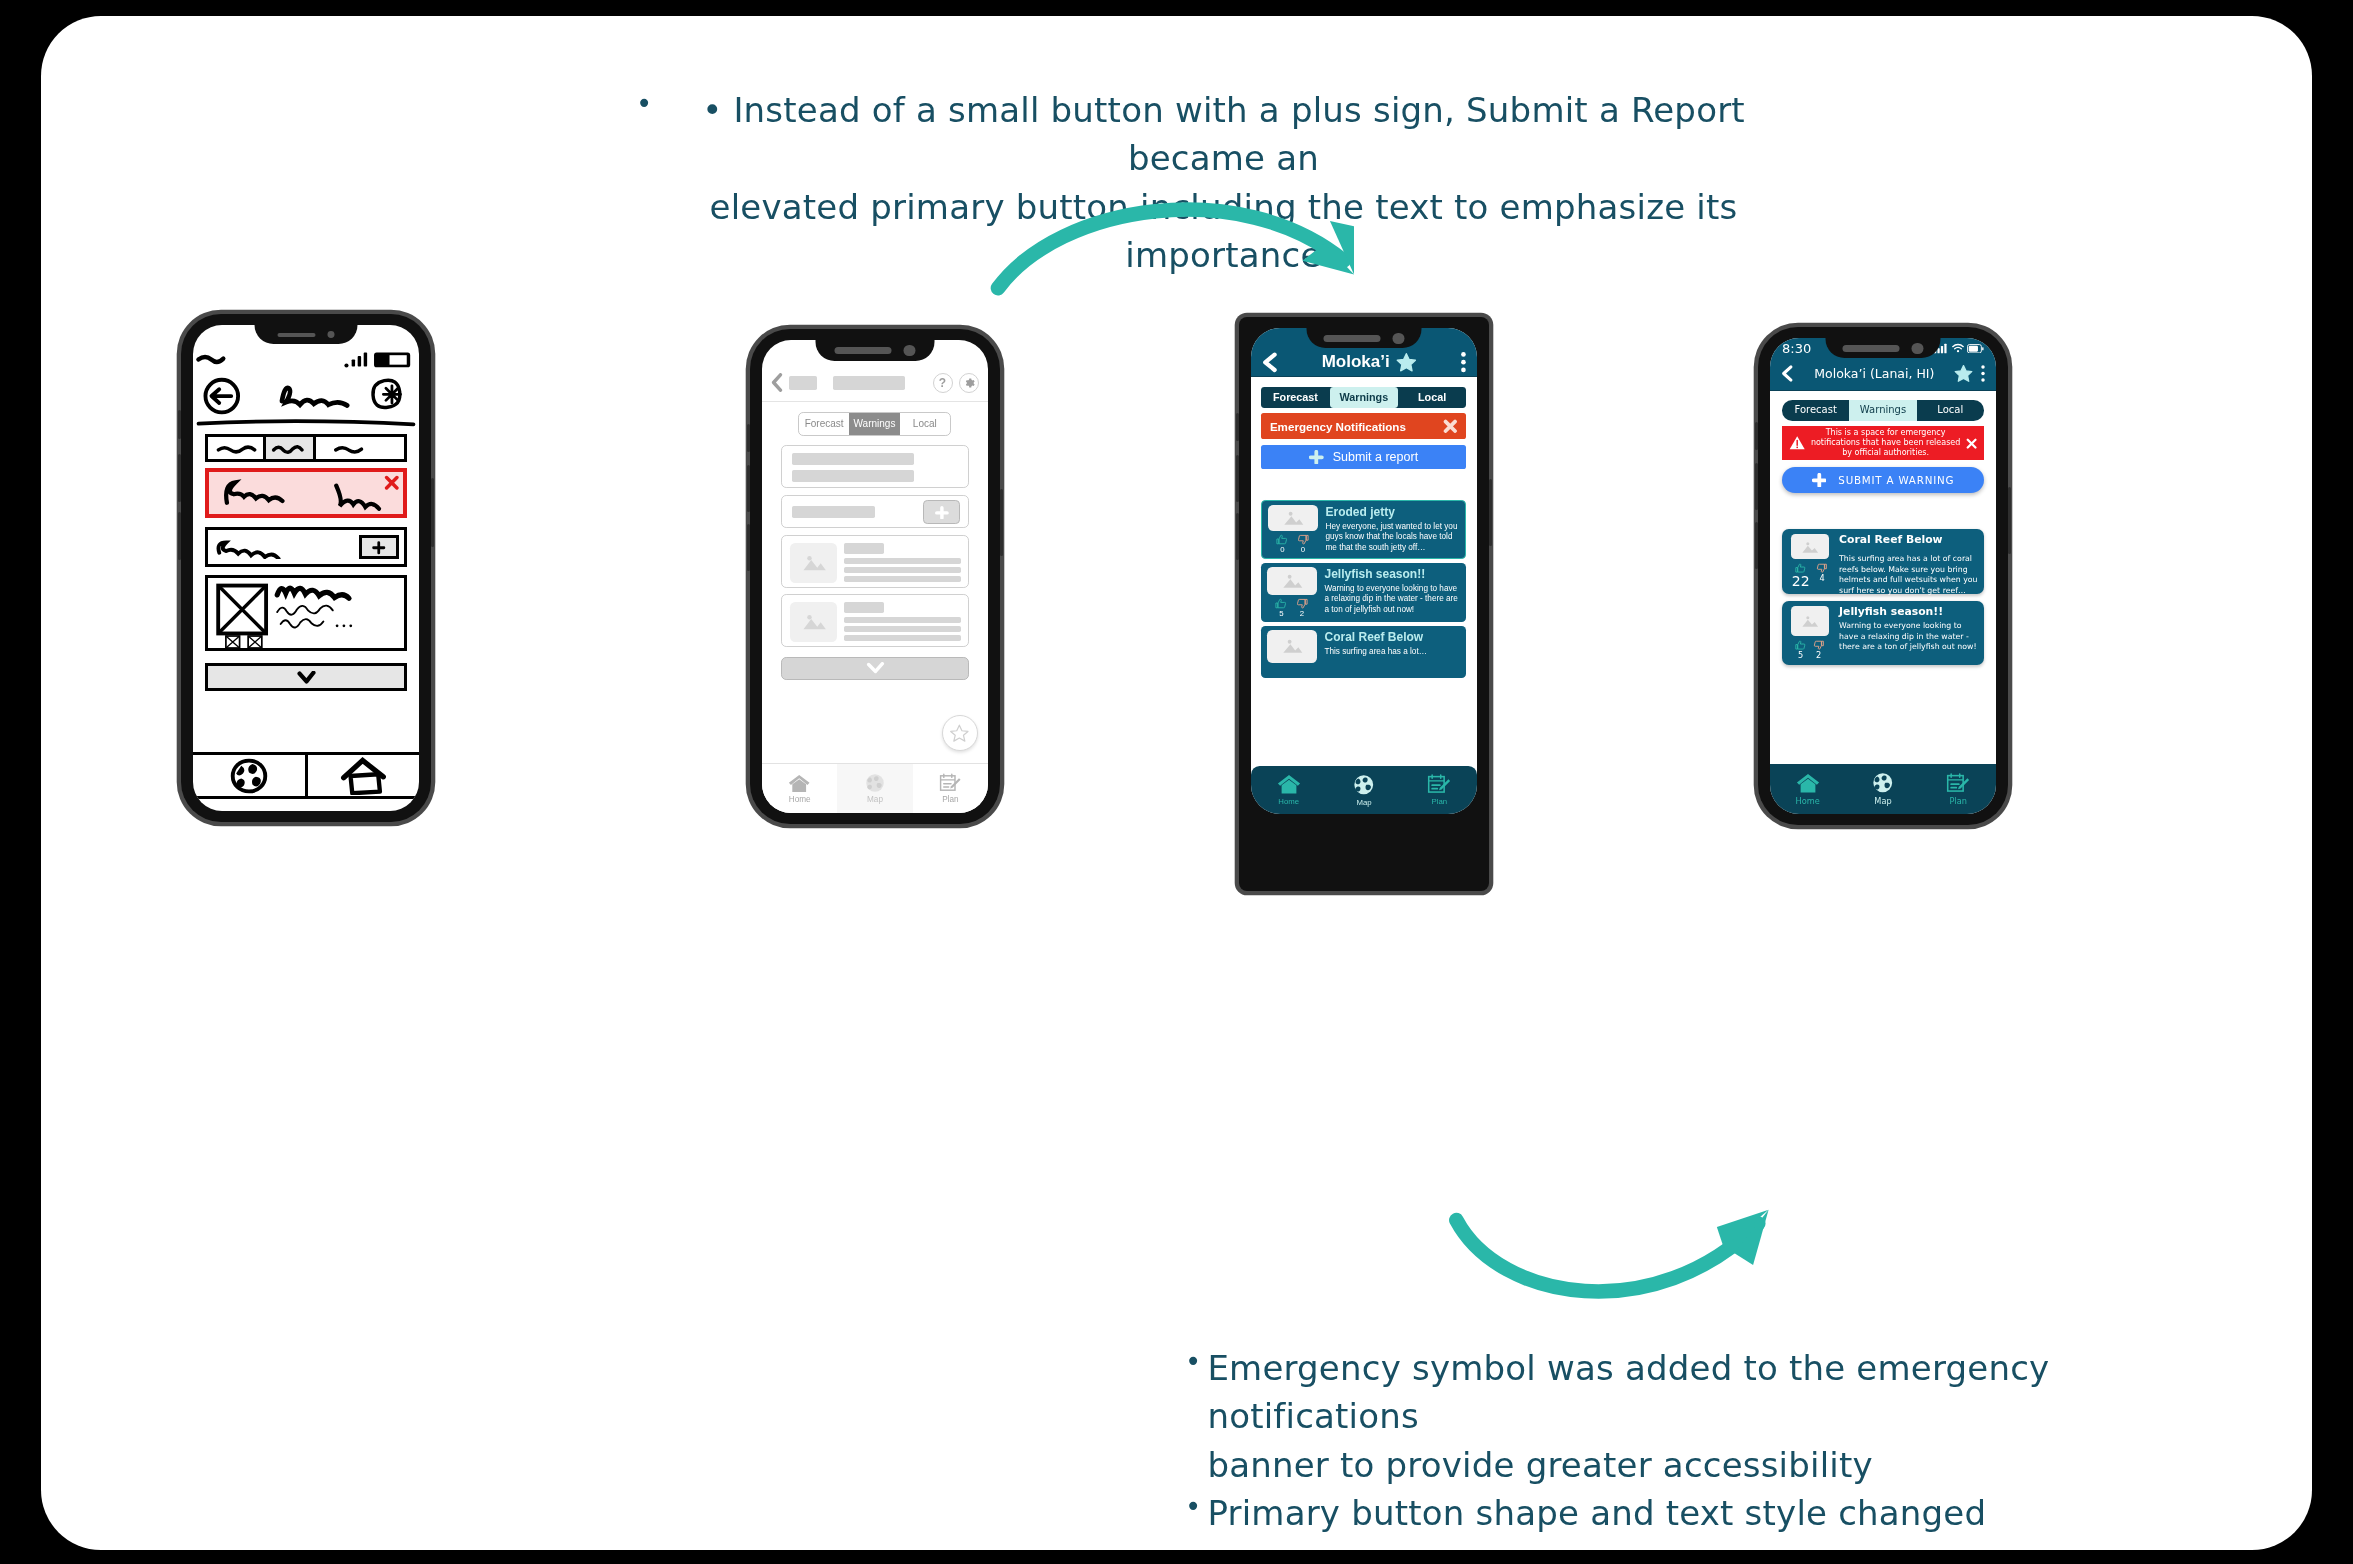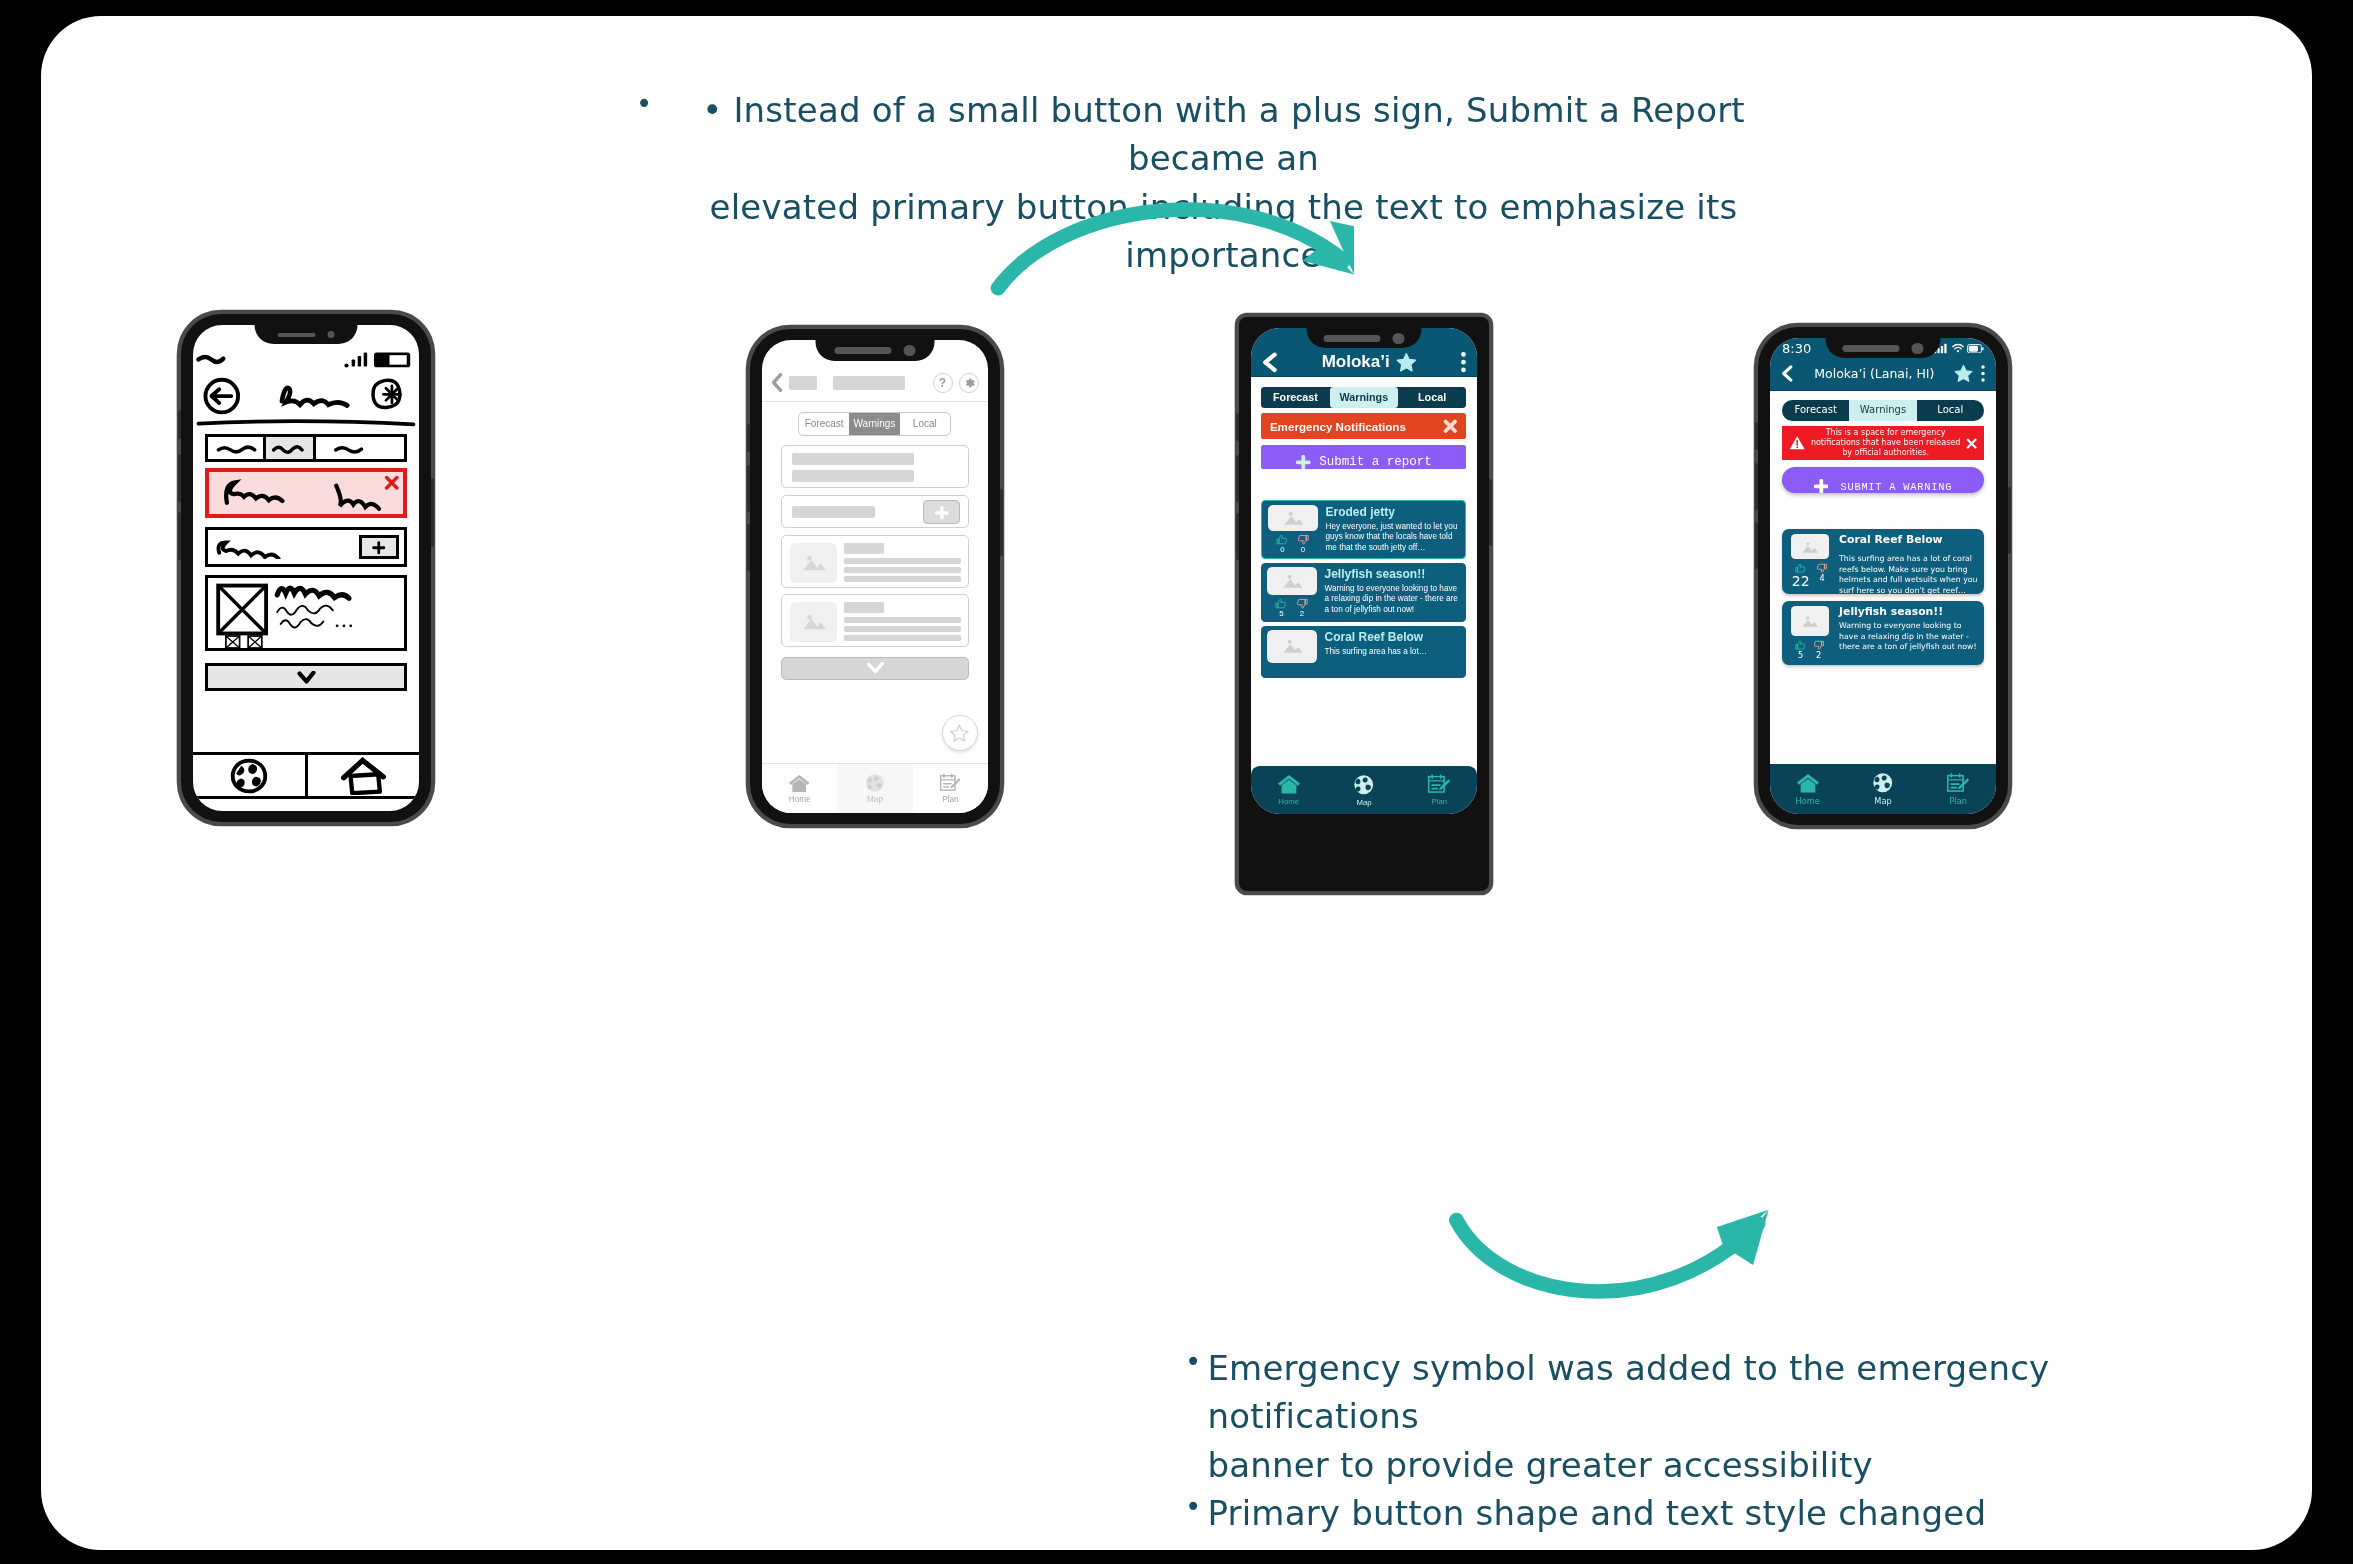--- a/index.html
+++ b/index.html
@@ -125,22 +125,22 @@
     display: flex; align-items: center;
     background: #0a5774;
     border-bottom: 0.9px solid #0a4157;
   }
   .t-title { flex: 1; text-align: center; color: #fff; font-weight: bold; }
   .seg-wrap { display: flex; border-radius: 13.8px; overflow: hidden; background: #0a3c4e; }
   .seg-wrap > div { flex: 1; text-align: center; color: #fff; }
   .seg-wrap > div.active { background: #cdf0ee; color: #0d3b49; }
   .alert-banner { display: flex; align-items: center; color: #fff; }
   .primary-btn {
-    background: #8b5cf6; color: #fff; display: flex;
-    align-items: flex-end; justify-content: center; font-family: Liberation Mono, monospace;
+    background: #3b82f6; color: #fff; display: flex;
+    align-items: center; justify-content: center;
   }
   .sect-title { color: #fff; font-weight: bold; }
   .wcard { background: #0d5f7d; display: flex; }
   .wthumb {
     background: #f0f0f0; border-radius: 5.2px;
     display: flex; align-items: center; justify-content: center;
   }
   .wtitle { color: #b9ecee; font-weight: bold; }
   .wbody { color: #ffffff; }
   .votes { display: flex; gap: 8.6px; }

